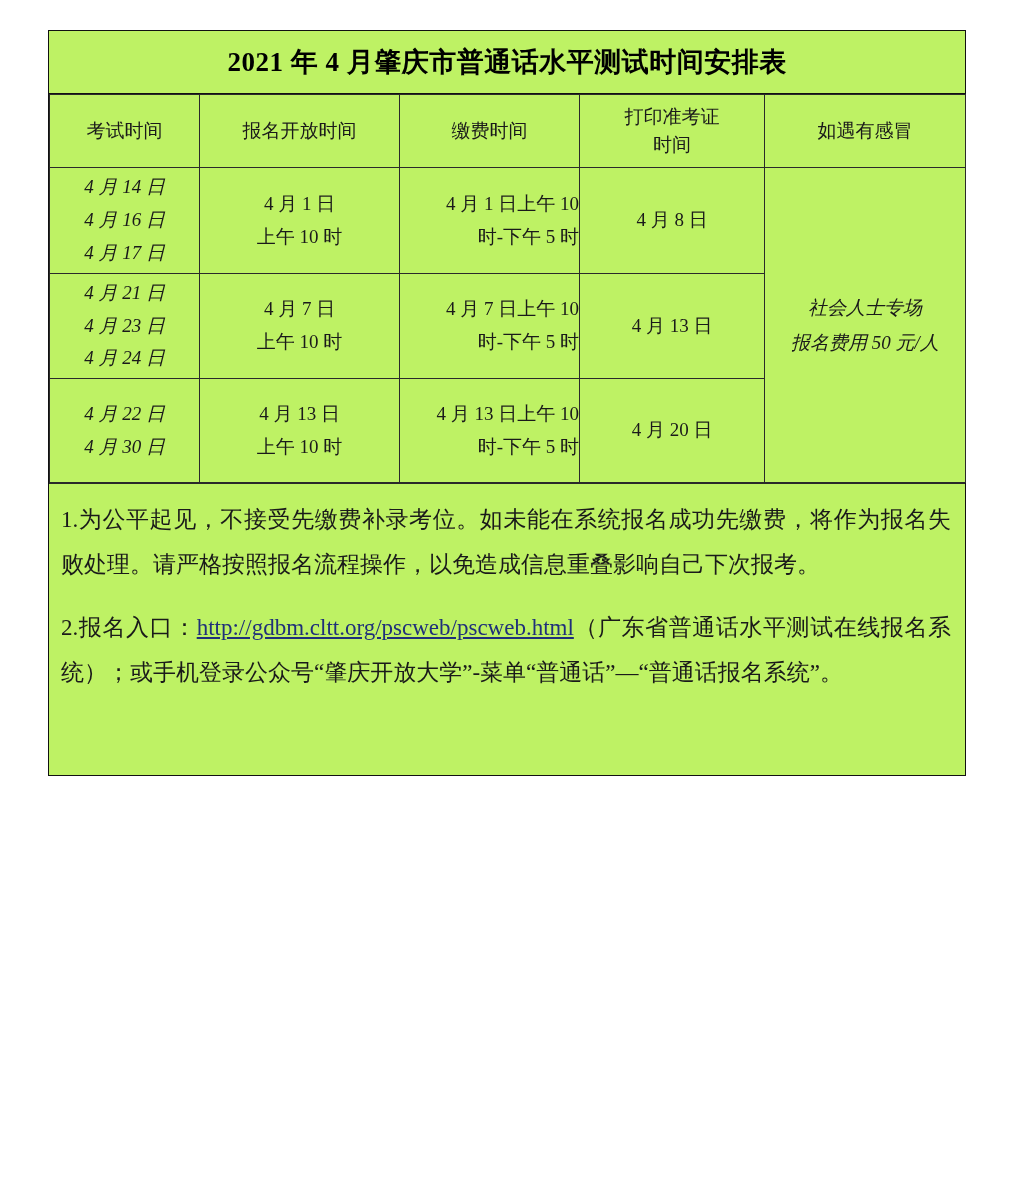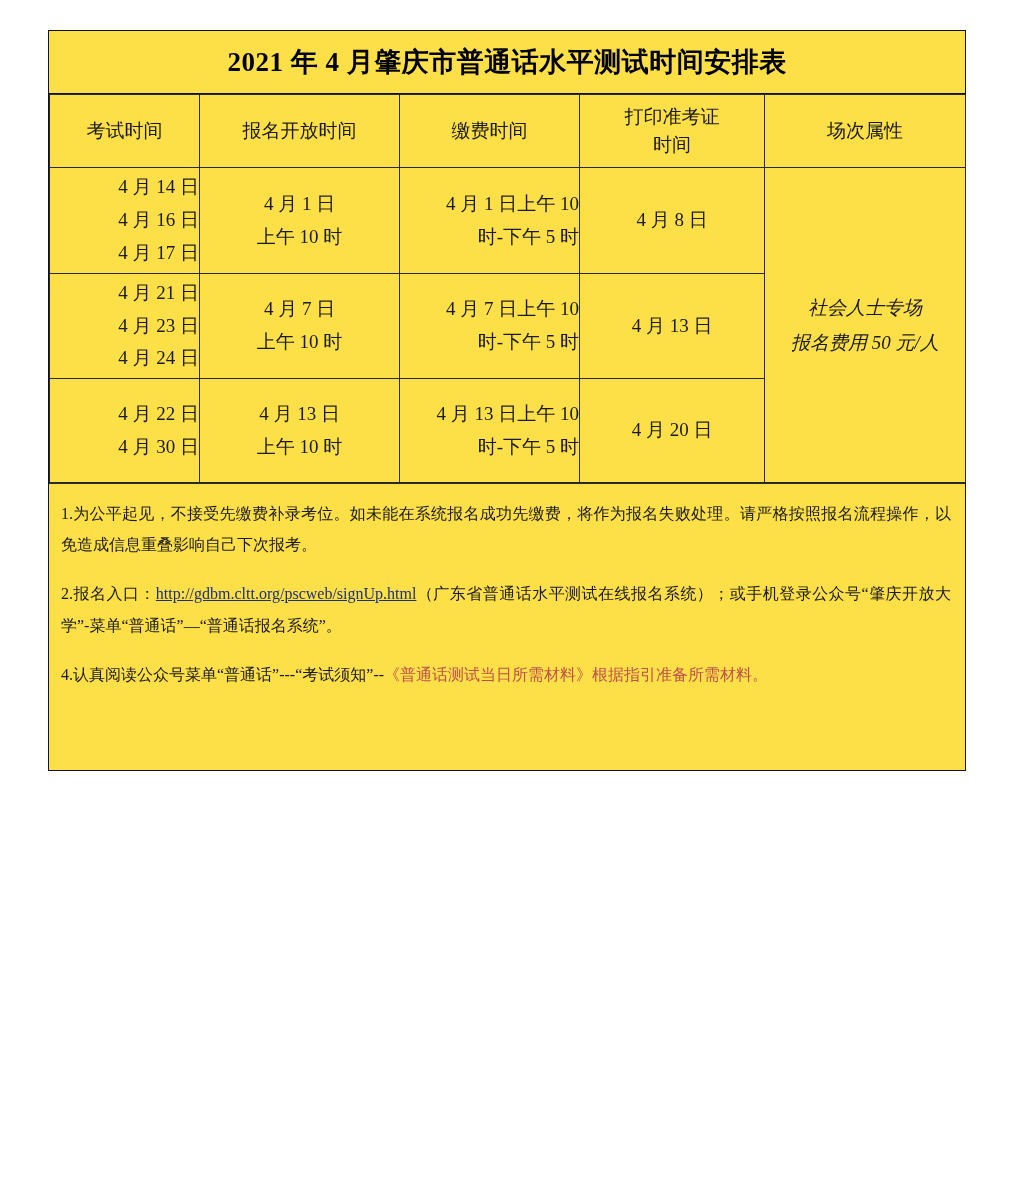--- a/index.html
+++ b/index.html
@@ -15,21 +15,21 @@
     position: relative;
     overflow: hidden;
   }
 
   .page {
     position: absolute;
     left: 48px;
     top: 30px;
     width: 916px;
     border: 1.5px solid #111111;
-    background: #fde047;
+    background: #bef264;
     box-sizing: content-box;
   }
 
   
   .title-row {
     border-bottom: 1.5px solid #111111;
     height: 62px;
     display: flex;
     align-items: center;
     justify-content: center;
@@ -62,24 +62,25 @@
     line-height: 1.5;
   }
 
   col.c1 { width: 150px; }
   col.c2 { width: 200px; }
   col.c3 { width: 180px; }
   col.c4 { width: 185px; }
   col.c5 { width: 201px; }
 
   td.exam-dates {
-    text-align: right;
+    text-align: center;
     padding-left: 10px;
     line-height: 1.72;
     font-size: 19px;
+    font-style: italic;
   }
   td.center-cell {
     text-align: center;
     line-height: 1.72;
     font-size: 19px;
   }
   td.pay-cell {
     text-align: right;
     padding-left: 9px;
     line-height: 1.72;
@@ -97,21 +98,21 @@
 
   
   .notes-cell {
     border: 1px solid #2a2a2a;
     border-left: none;
     border-right: none;
     border-bottom: none;
     padding: 14px 14px 80px 12px;
   }
   .note {
-    font-size: 16px;
+    font-size: 23px;
     line-height: 1.95;
     margin: 0 0 18px 0;
     text-align: justify;
     color: #1a1a1a;
   }
   .note:last-child { margin-bottom: 0; }
   .red { color: #c0504d; }
   .link {
     color: #1f2f7a;
     text-decoration: underline;
@@ -136,21 +137,21 @@
     </colgroup>
     <thead>
       <tr>
         <th>考试时间</th>
         <th>报名开放时间</th>
         <th>缴费时间</th>
         <th>
           <div>打印准考证</div>
           <div>时间</div>
         </th>
-        <th>场次属性</th>
+        <th>如遇有感冒</th>
       </tr>
     </thead>
     <tbody>
 
       <tr class="r1">
         <td class="exam-dates">
           <div>4 月 14 日</div>
           <div>4 月 16 日</div>
           <div>4 月 17 日</div>
         </td>
@@ -202,23 +203,20 @@
         <td class="center-cell">4 月 20 日</td>
       </tr>
     </tbody>
   </table>
 
   <div class="notes-cell">
 
     <p class="note">1.为公平起见，不接受先缴费补录考位。如未能在系统报名成功先缴费，将作为报名失败处理。请严格按照报名流程操作，以免造成信息重叠影响自己下次报考。</p>
 
     <p class="note">
-      <span>2.报名入口：</span><a class="link" href="#">http://gdbm.cltt.org/pscweb/signUp.html</a><span>（广东省普通话水平测试在线报名系统）；或手机登录公众号“肇庆开放大学”-菜单“普通话”—“普通话报名系统”。</span>
+      <span>2.报名入口：</span><a class="link" href="#">http://gdbm.cltt.org/pscweb/pscweb.html</a><span>（广东省普通话水平测试在线报名系统）；或手机登录公众号“肇庆开放大学”-菜单“普通话”—“普通话报名系统”。</span>
     </p>
 
 
-    <p class="note">
-      <span>4.认真阅读公众号菜单“普通话”---“考试须知”--</span><span class="red">《普通话测试当日所需材料》根据指引准备所需材料。</span>
-    </p>
 
 
   </div>
 </div>
 
 </body></html>

